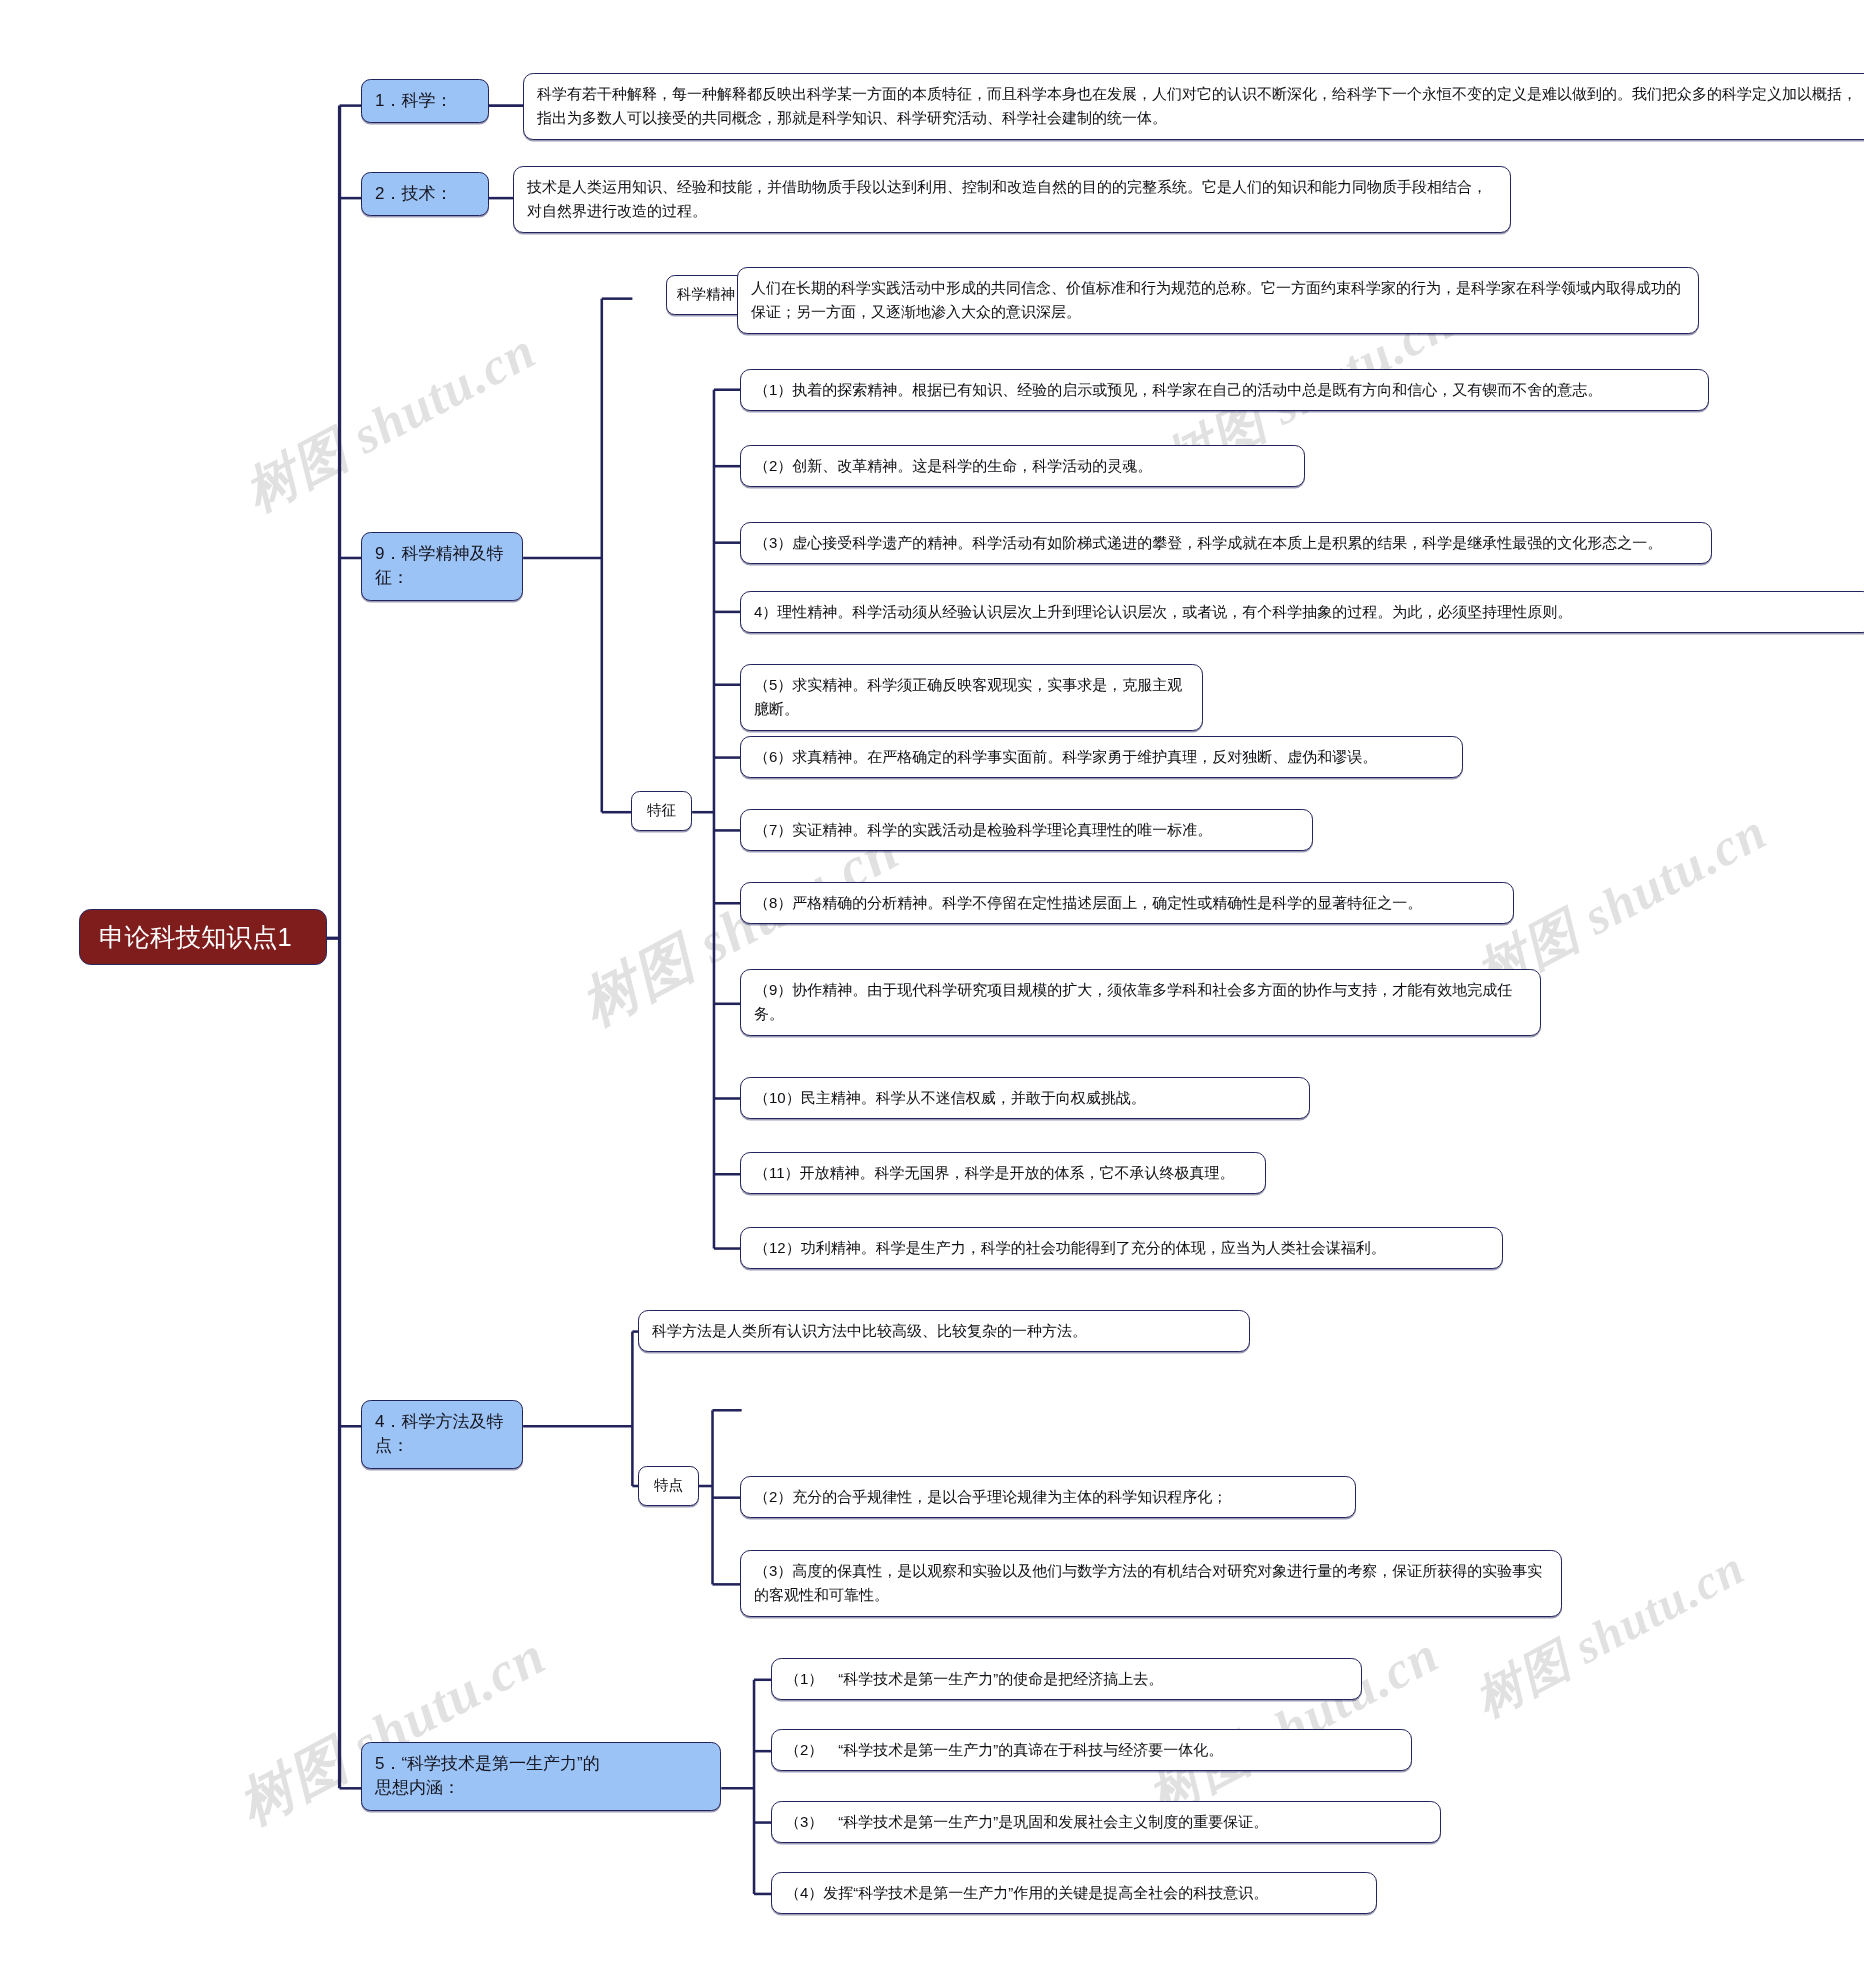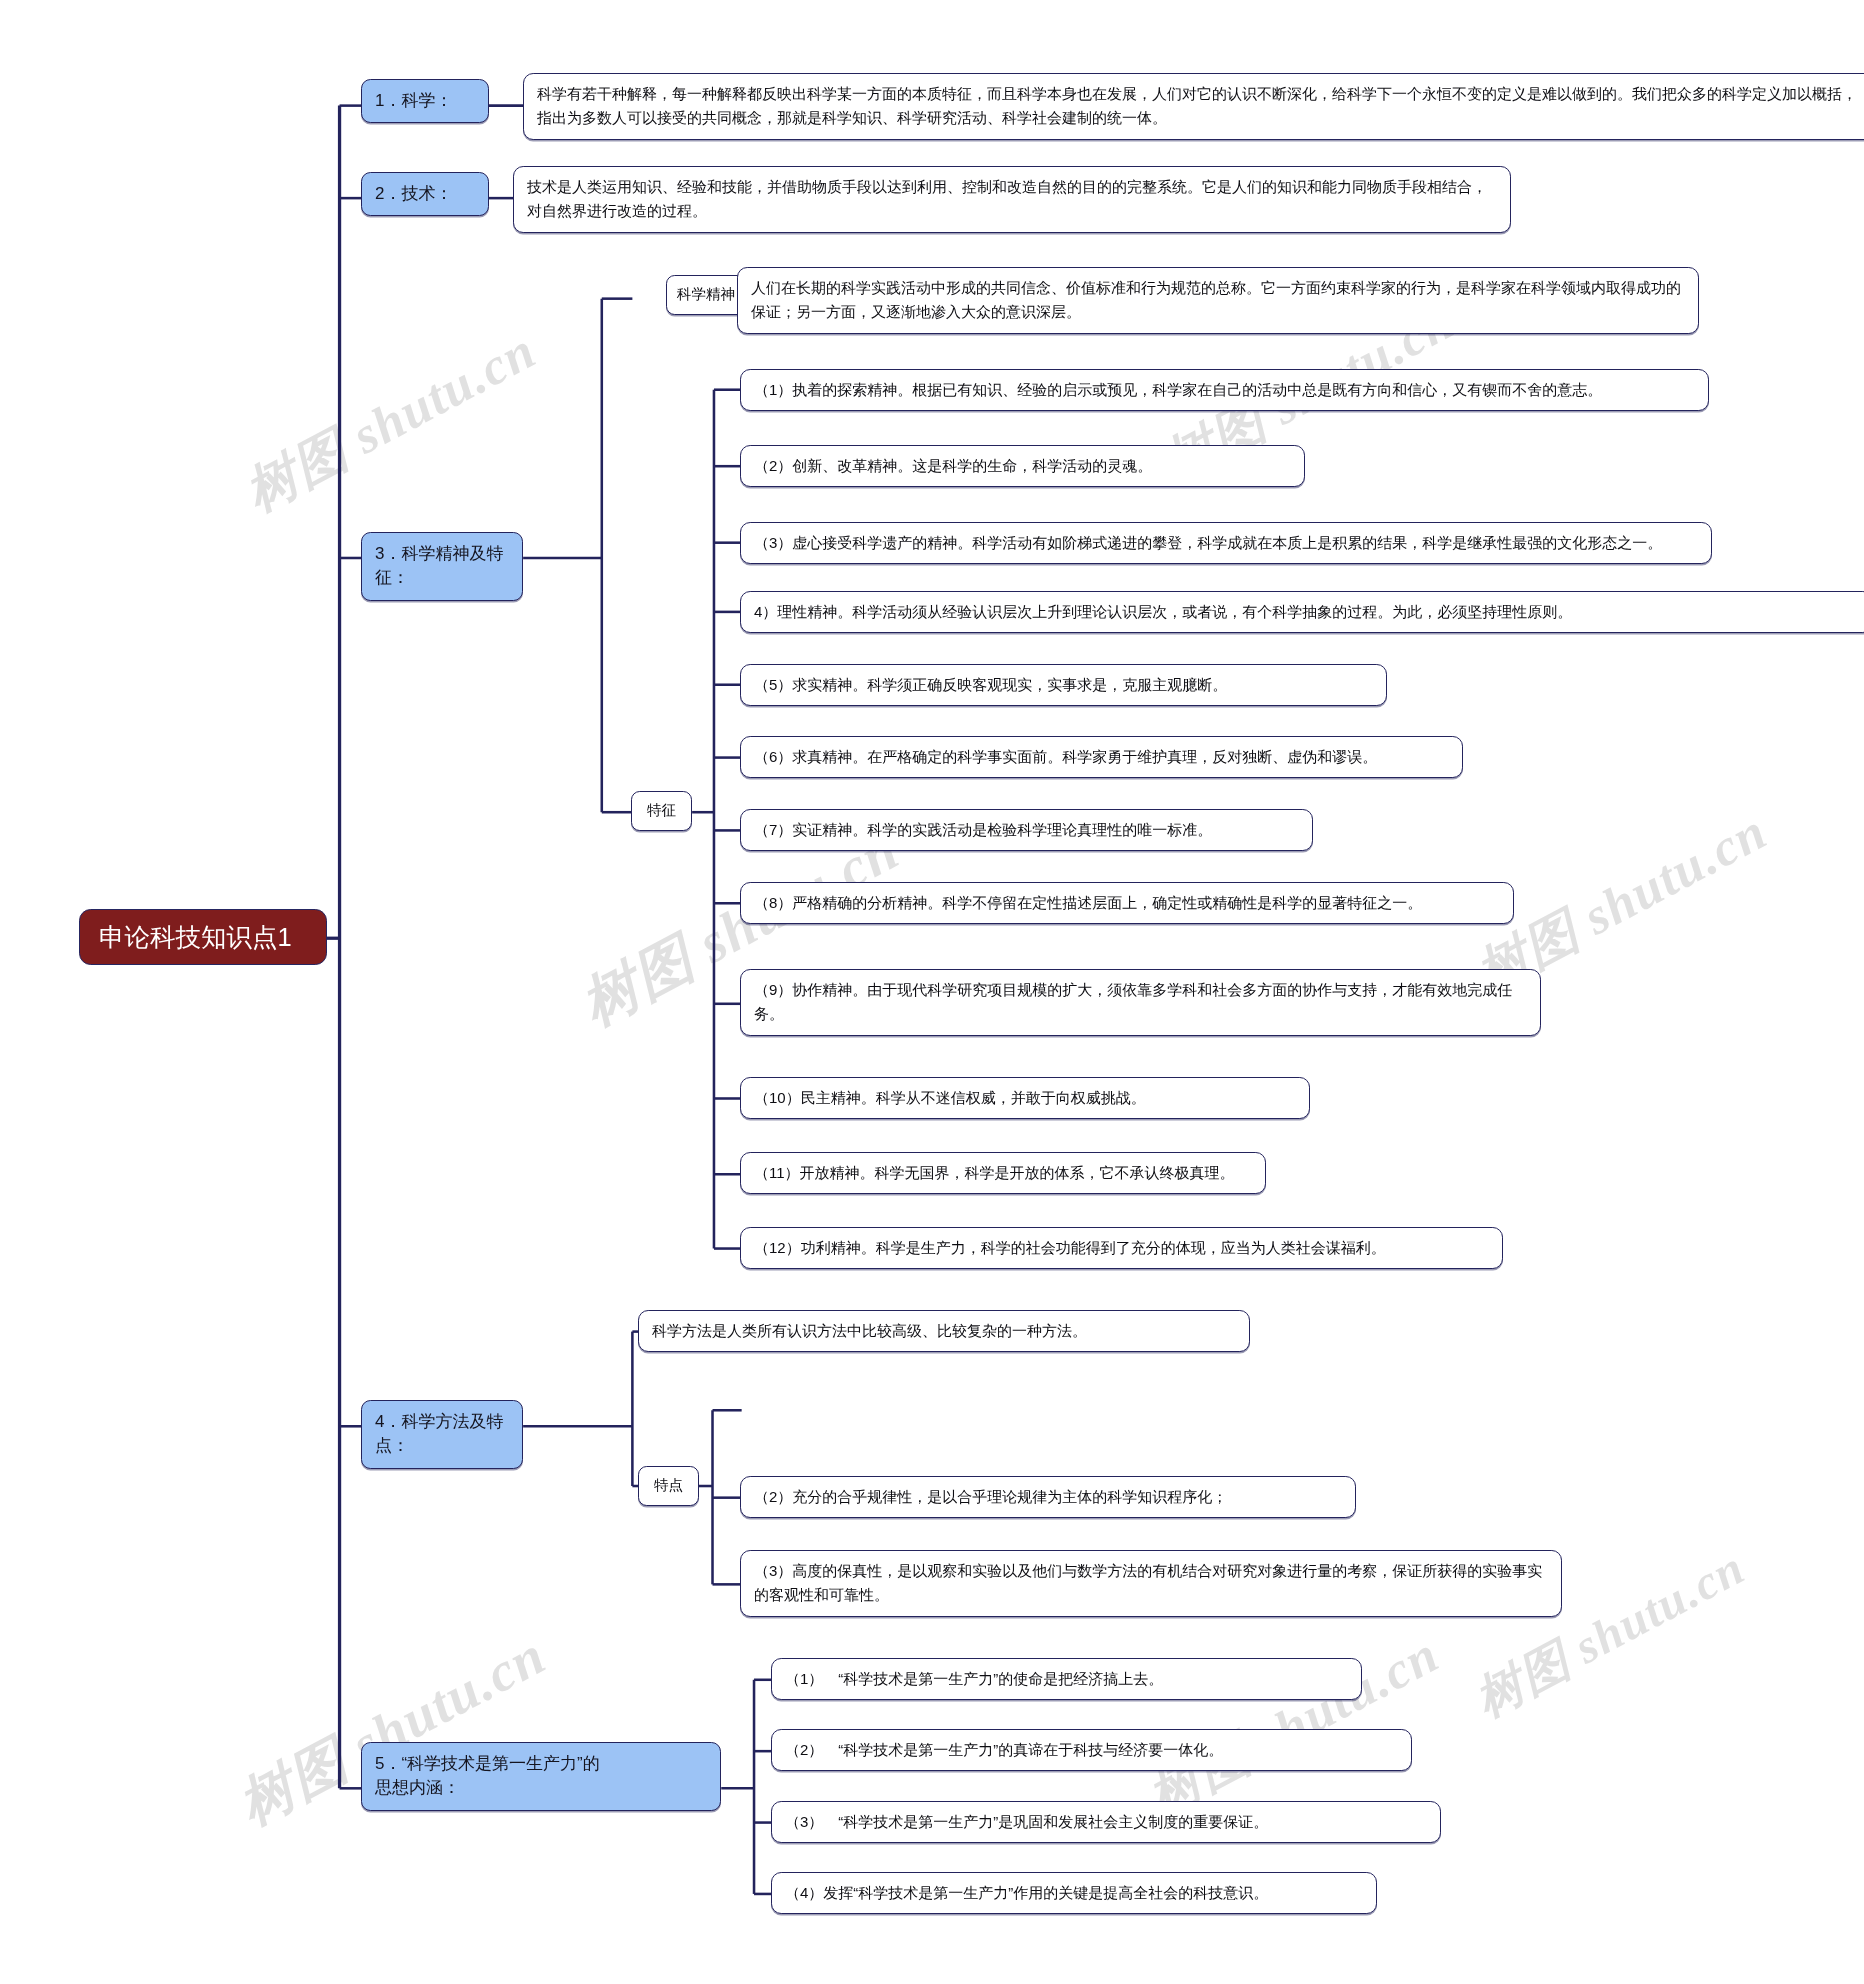--- a/index.html
+++ b/index.html
@@ -181,21 +181,21 @@
   </div>
 
   <div class="node branch" style="left:361px; top:172px; width:128px;">
     <span class="txt">2．技术：</span>
   </div>
   <div class="node" style="left:513px; top:166px; width:998px;">
     <span class="txt">技术是人类运用知识、经验和技能，并借助物质手段以达到利用、控制和改造自然的目的的完整系统。它是人们的知识和能力同物质手段相结合，对自然界进行改造的过程。</span>
   </div>
 
   <div class="node branch" style="left:361px; top:532px; width:162px;">
-    <span class="txt">3．科学精神及特征：</span>
+    <span class="txt">9．科学精神及特征：</span>
   </div>
 
   <div class="node label-node" style="left:666px; top:275px; width:80px;">
     <span class="txt">科学精神</span>
   </div>
   <div class="node" style="left:737px; top:267px; width:962px;">
     <span class="txt">人们在长期的科学实践活动中形成的共同信念、价值标准和行为规范的总称。它一方面约束科学家的行为，是科学家在科学领域内取得成功的保证；另一方面，又逐渐地渗入大众的意识深层。</span>
   </div>
 
   <div class="node label-node" style="left:631px; top:791px; width:61px;">
@@ -207,21 +207,21 @@
   </div>
   <div class="node" style="left:740px; top:445px; width:565px;">
     <span class="txt">（2）创新、改革精神。这是科学的生命，科学活动的灵魂。</span>
   </div>
   <div class="node" style="left:740px; top:522px; width:972px;">
     <span class="txt">（3）虚心接受科学遗产的精神。科学活动有如阶梯式递进的攀登，科学成就在本质上是积累的结果，科学是继承性最强的文化形态之一。</span>
   </div>
   <div class="node" style="left:740px; top:591px; width:1133px;">
     <span class="txt">4）理性精神。科学活动须从经验认识层次上升到理论认识层次，或者说，有个科学抽象的过程。为此，必须坚持理性原则。</span>
   </div>
-  <div class="node" style="left:740px; top:664px; width:647px;">
+  <div class="node" style="left:740px; top:664px; width:463px;">
     <span class="txt">（5）求实精神。科学须正确反映客观现实，实事求是，克服主观臆断。</span>
   </div>
   <div class="node" style="left:740px; top:736px; width:723px;">
     <span class="txt">（6）求真精神。在严格确定的科学事实面前。科学家勇于维护真理，反对独断、虚伪和谬误。</span>
   </div>
   <div class="node" style="left:740px; top:809px; width:573px;">
     <span class="txt">（7）实证精神。科学的实践活动是检验科学理论真理性的唯一标准。</span>
   </div>
   <div class="node" style="left:740px; top:882px; width:774px;">
     <span class="txt">（8）严格精确的分析精神。科学不停留在定性描述层面上，确定性或精确性是科学的显著特征之一。</span>

